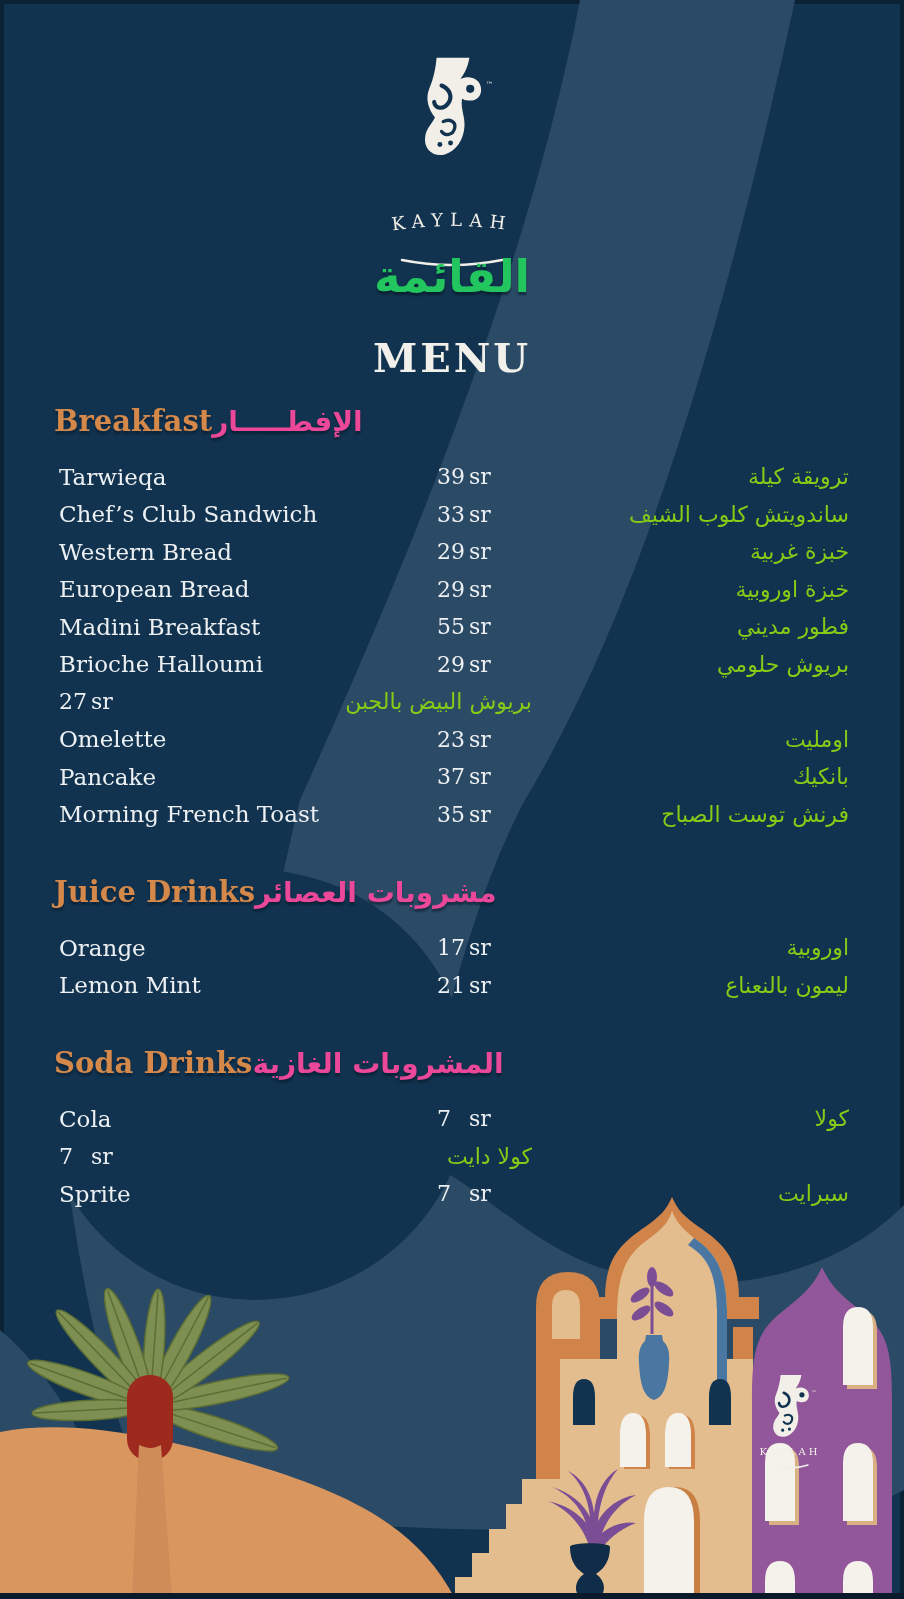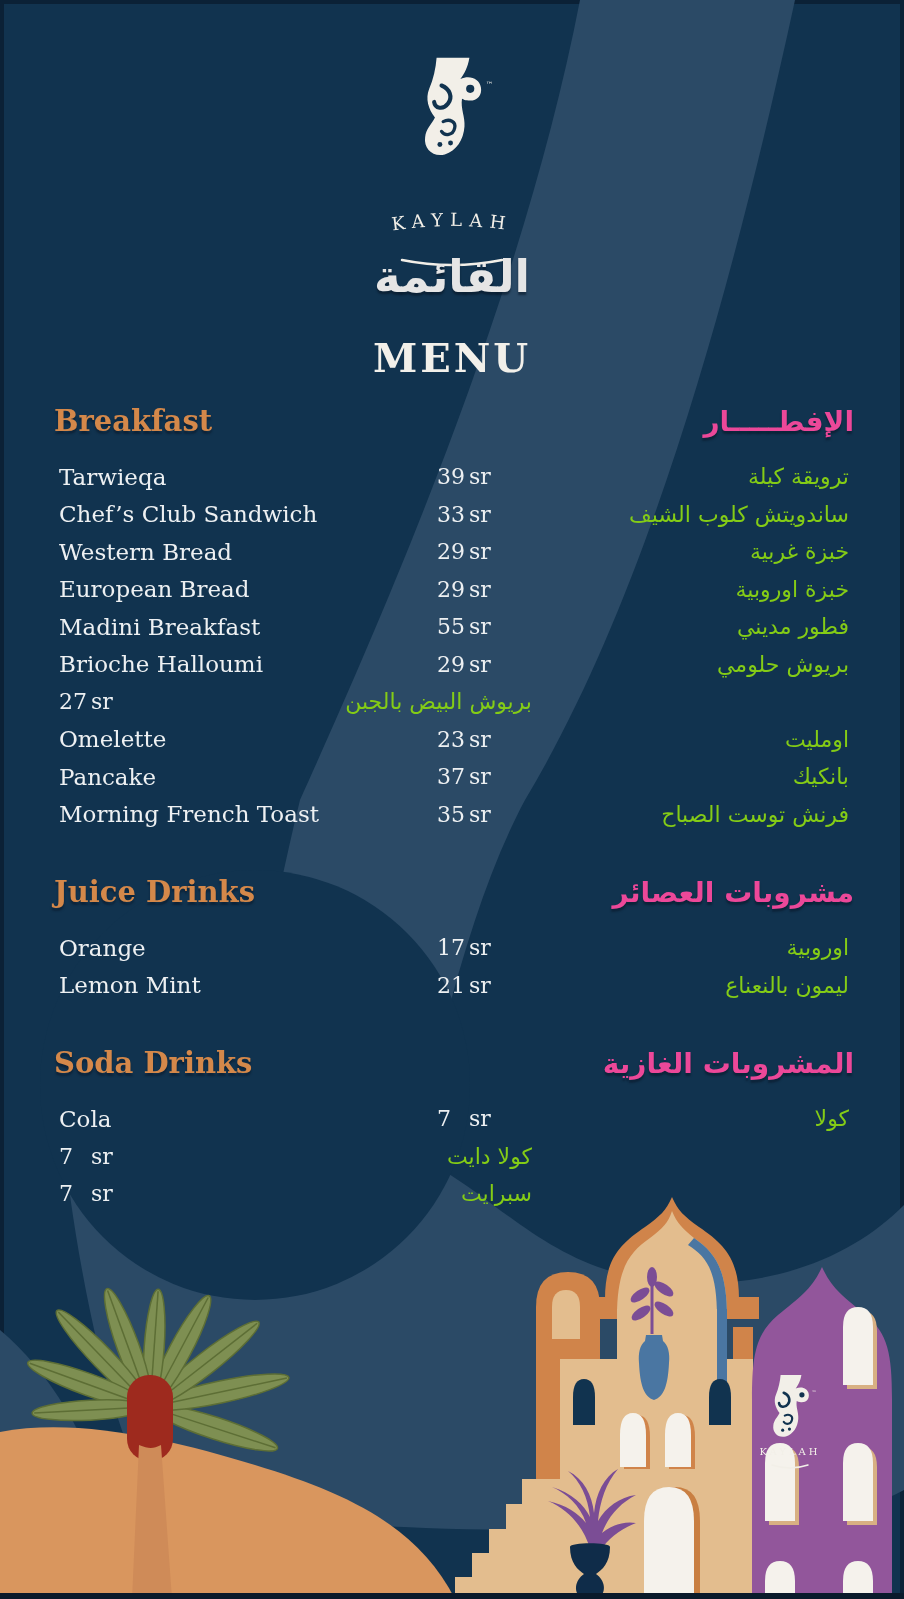--- a/index.html
+++ b/index.html
@@ -2,28 +2,28 @@
 <html><head>
 <meta charset="utf-8">
 <style>
   html,body{margin:0;padding:0;background:#0a1a2b;}
   .page{position:relative;width:904px;height:1599px;background:#11334f;overflow:hidden;
         font-family:"DejaVu Serif",serif;box-shadow:inset 0 0 0 4px rgba(6,16,30,.5);}
   .page::after{content:"";position:absolute;left:0;right:0;bottom:0;height:6px;background:#0a1a2b;}
   .watermark{position:absolute;top:0;left:0;}
   .scene{position:absolute;bottom:0;left:0;}
   .logo-top{position:absolute;top:48px;left:0;}
-  .title-ar{position:absolute;top:250px;left:0;width:100%;text-align:center;color:#e5e5e5;
+  .title-ar{position:absolute;top:250px;left:0;width:100%;text-align:center;color:#22c55e;
             font-family:"DejaVu Sans",sans-serif;font-weight:bold;font-size:45px;direction:rtl;
             text-shadow:0 3px 2px rgba(7,20,35,.55);}
   .title-en{position:absolute;top:334px;left:0;width:100%;text-align:center;color:#f2f0ea;
             font-weight:bold;font-size:40px;letter-spacing:3px;}
   .menu{position:absolute;top:404px;left:54px;right:50px;}
   .menu-section{margin-bottom:42px;}
-  .sec-head{display:flex;justify-content:space-between;align-items:baseline;margin-bottom:20px;}
+  .sec-head{display:flex;align-items:baseline;margin-bottom:20px;}
   .sec-en{color:#d4884a;font-size:29px;font-weight:bold;margin:0;
           text-shadow:0 3px 2px rgba(7,20,35,.5);}
   .sec-ar{color:#ec4899;font-size:28px;font-weight:bold;margin:0;direction:rtl;
           font-family:"DejaVu Sans",sans-serif;text-shadow:0 3px 2px rgba(7,20,35,.5);}
   .items{list-style:none;margin:5px;padding:0;}
   .row{display:grid;grid-template-columns:378px 95px 1fr;align-items:center;height:37.5px;}
   .i-en{color:#edf0f2;font-size:23px;white-space:nowrap;}
   .i-price{color:#edf0f2;font-size:22px;}
   .i-price .num{display:inline-block;width:32px;}
   .i-ar{color:#84cc16;font-size:22px;font-family:"DejaVu Sans",sans-serif;direction:rtl;
@@ -283,19 +283,20 @@
           <li class="row">
             <span class="i-en">Cola</span>
             <span class="i-price"><span class="num">7</span><span class="cur">sr</span></span>
             <span class="i-ar">كولا</span>
           </li>
           <li class="row">
             <span class="i-price"><span class="num">7</span><span class="cur">sr</span></span>
             <span class="i-ar">كولا دايت</span>
           </li>
           <li class="row">
+            <span class="i-en">Sprite</span>
             <span class="i-price"><span class="num">7</span><span class="cur">sr</span></span>
             <span class="i-ar">سبرايت</span>
           </li>
         </ul>
       </section>
     </main>
 </div>
 
 </body></html>

